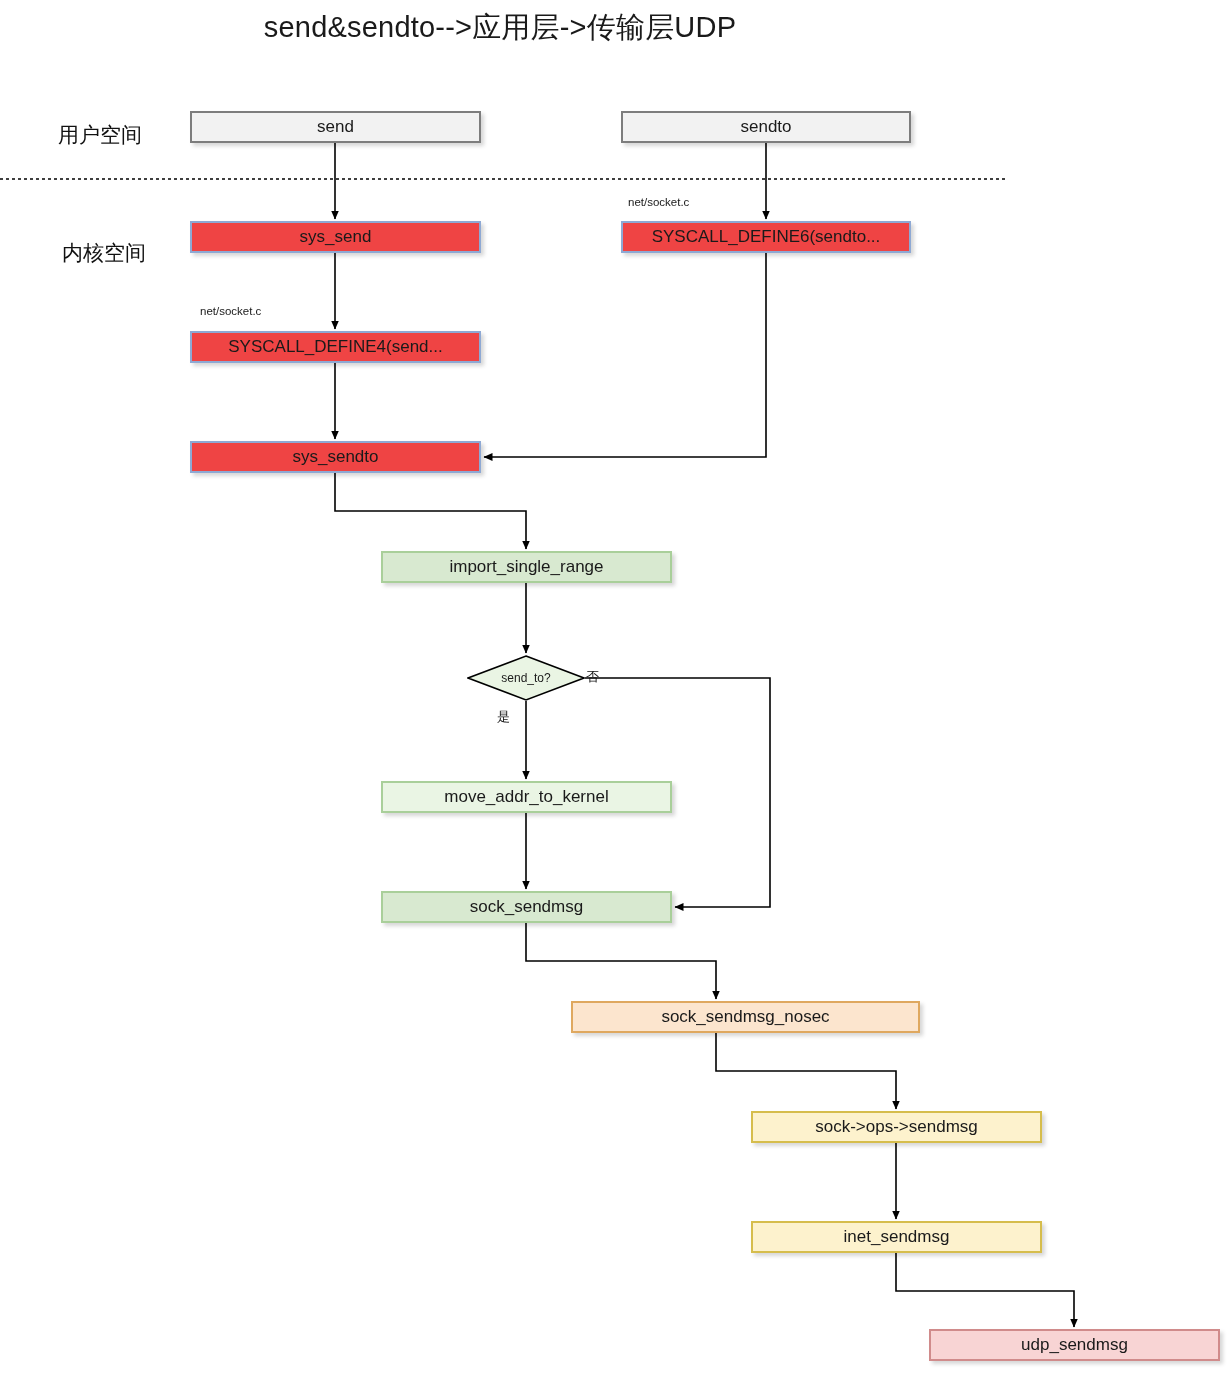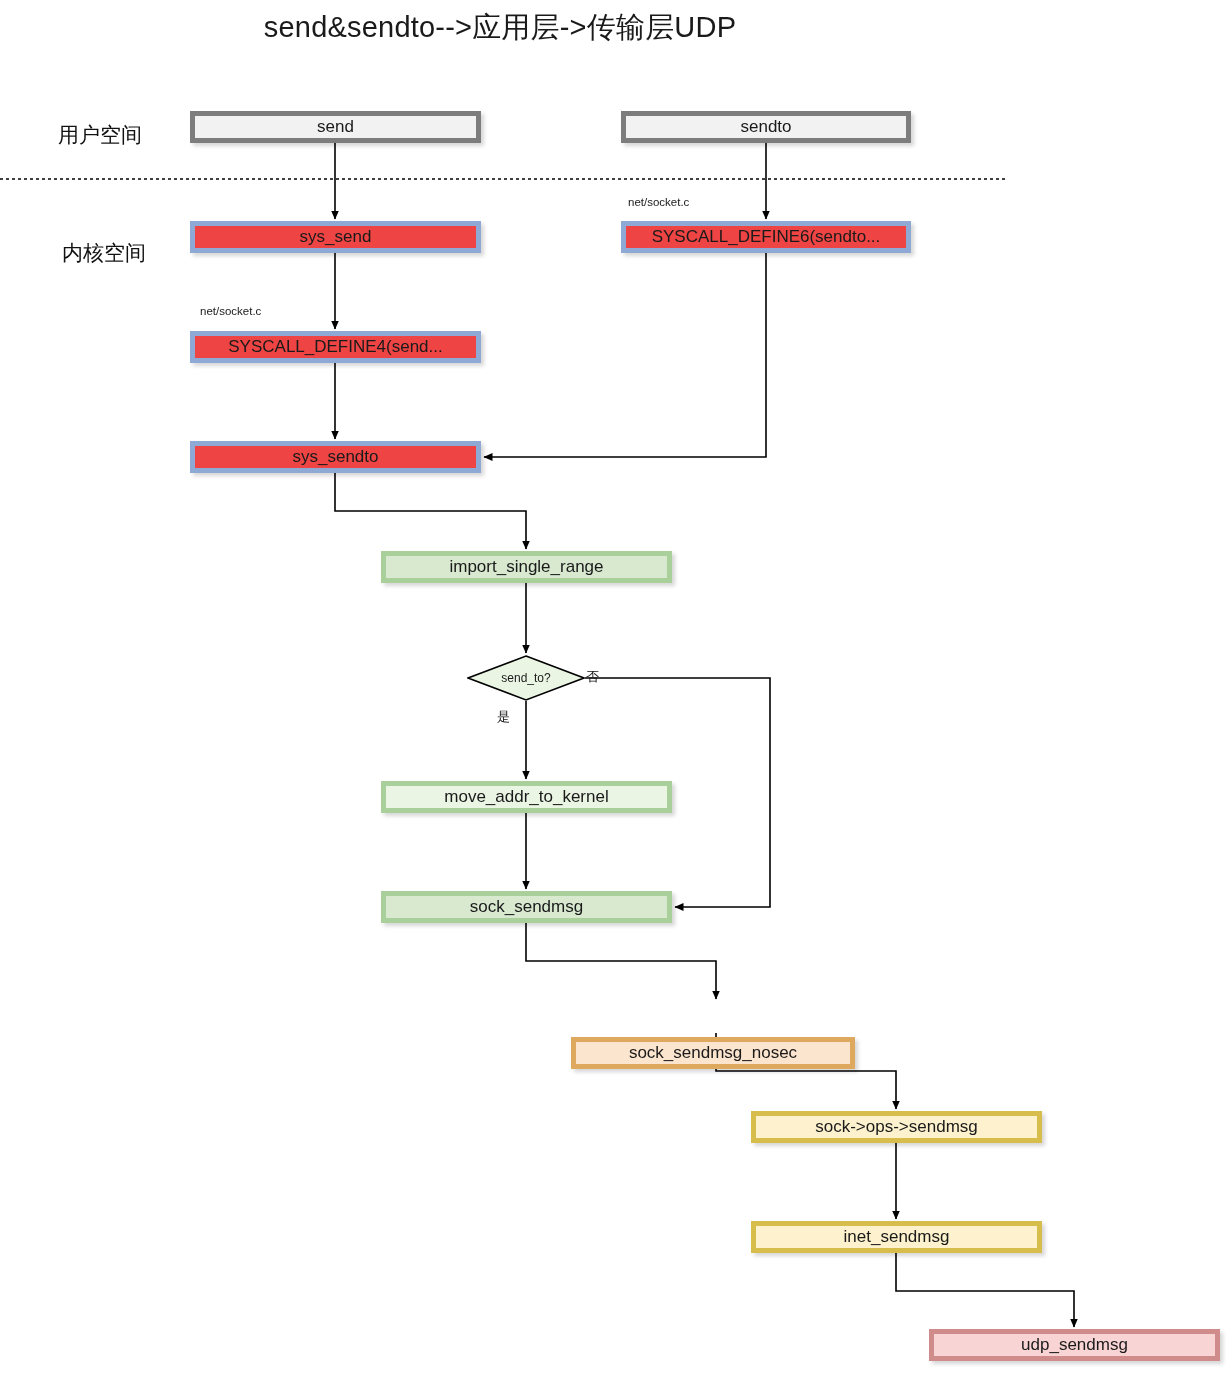--- a/index.html
+++ b/index.html
@@ -43,21 +43,21 @@
     white-space: nowrap;
   }
   .node {
     position: absolute;
     box-sizing: border-box;
     display: flex;
     align-items: center;
     justify-content: center;
     font-size: 17px;
     color: #1a1a1a;
-    border: 5px solid #8b5cf6;
+    border: 2px solid #8b5cf6;
     box-shadow: 3px 3px 4px rgba(0,0,0,0.16);
     white-space: nowrap;
     overflow: hidden;
   }
   .n-user {
     background: #f2f2f2;
     border-color: #7d7d7d;
   }
   .n-kernel {
     background: #ef4444;
@@ -156,21 +156,21 @@
 
   <div class="node n-user" style="left:190px;  top:111px;  width:291px; height:32px;">send</div>
   <div class="node n-user" style="left:621px;  top:111px;  width:290px; height:32px;">sendto</div>
   <div class="node n-kernel" style="left:190px;  top:221px;  width:291px; height:32px;">sys_send</div>
   <div class="node n-kernel" style="left:621px;  top:221px;  width:290px; height:32px;">SYSCALL_DEFINE6(sendto...</div>
   <div class="node n-kernel" style="left:190px;  top:331px;  width:291px; height:32px;">SYSCALL_DEFINE4(send...</div>
   <div class="node n-kernel" style="left:190px;  top:441px;  width:291px; height:32px;">sys_sendto</div>
   <div class="node n-green-light" style="left:381px;  top:781px;  width:291px; height:32px;">move_addr_to_kernel</div>
   <div class="node n-green" style="left:381px;  top:551px;  width:291px; height:32px;">import_single_range</div>
   <div class="node n-green" style="left:381px;  top:891px;  width:291px; height:32px;">sock_sendmsg</div>
-  <div class="node n-peach" style="left:571px;  top:1037px; width:284px; height:32px;">sock_sendmsg_nosec</div>
+  <div class="node n-peach" style="left:571px;  top:1001px; width:349px; height:32px;">sock_sendmsg_nosec</div>
   <div class="node n-yellow" style="left:751px;  top:1111px; width:291px; height:32px;">sock-&gt;ops-&gt;sendmsg</div>
   <div class="node n-yellow" style="left:751px;  top:1221px; width:291px; height:32px;">inet_sendmsg</div>
   <div class="node n-red" style="left:929px;  top:1329px; width:291px; height:32px;">udp_sendmsg</div>
 
   <div class="diamond-wrap" style="left:467px; top:655px; width:118px; height:46px;">
     <svg width="118" height="46" viewBox="0 0 118 46">
       <polygon points="59,1 117,23 59,45 1,23" fill="#eaf5e4" stroke="#000000" stroke-width="1.6"></polygon>
     </svg>
     <div class="diamond-label">send_to?</div>
   </div>

